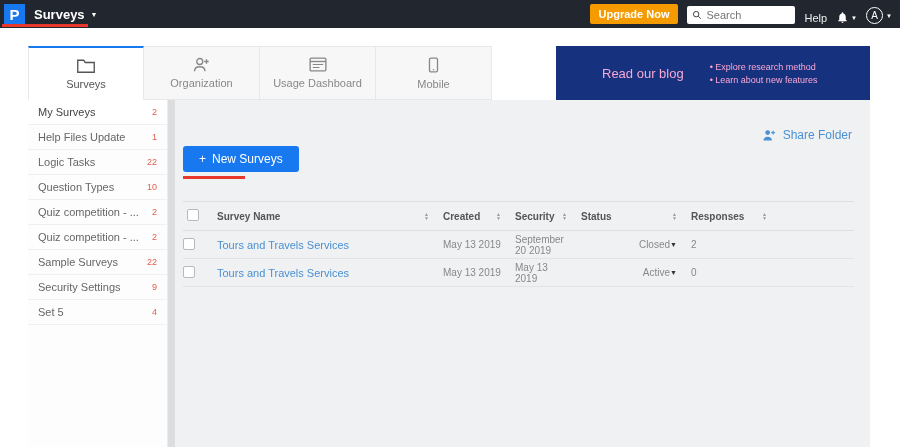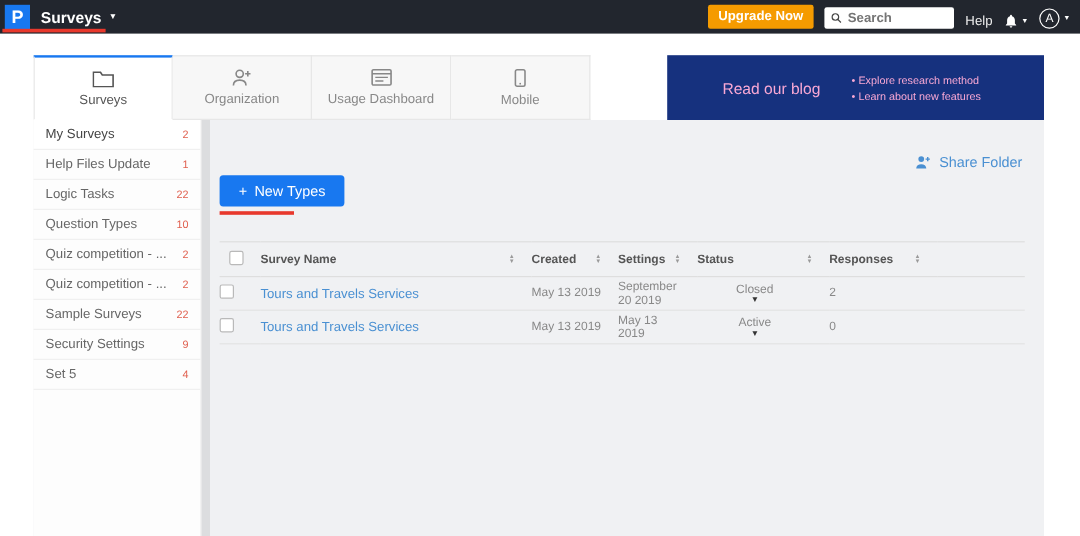--- a/index.html
+++ b/index.html
@@ -9,21 +9,21 @@
   .topbar { height:28px; background:#22262e; display:flex; align-items:center; padding:0 8px 0 4px; position:relative; }
   .logo { width:21px; height:21px; background:#1878f0; color:#fff; font-weight:bold; font-size:15px;
           display:flex; align-items:center; justify-content:center; }
   .app-title { color:#fff; font-size:13px; font-weight:bold; margin-left:9px; }
   .title-caret { color:#fff; font-size:7px; margin-left:6px; }
   .topbar-underline { position:absolute; left:2px; top:24px; width:86px; height:3px; background:#e8382c; }
   .topbar-right { margin-left:auto; display:flex; align-items:flex-end; gap:9px; }
   .upgrade-btn { background:#f59b00; color:#fff; font-size:11px; font-weight:bold; border:none;
                  padding:4px 9px; border-radius:2px; cursor:pointer; }
   .search-box { background:#fff; border-radius:2px; height:18px; width:108px; display:flex; align-items:center; padding:0 5px; gap:4px; }
-  .search-box input { border:none; outline:none; width:80px; font-size:11px; color:#444; font-family:"Liberation Sans",sans-serif;font-weight:bold; }
+  .search-box input { border:none; outline:none; width:80px; font-size:11px; color:#444; font-family:"Liberation Sans",sans-serif; }
   .help-link { color:#eee; font-size:11px; cursor:pointer; }
   .bell-wrap { display:flex; align-items:center; gap:2px; cursor:pointer; }
   .bell-caret, .avatar-caret { color:#fff; font-size:6px; }
   .avatar-wrap { display:flex; align-items:center; gap:3px; cursor:pointer; }
   .avatar { width:17px; height:17px; border:1px solid #fff; border-radius:50%; color:#fff; font-size:10px;
             display:flex; align-items:center; justify-content:center; }
 
   
   .nav-row { margin:18px 30px 0 28px; display:flex; height:54px; }
   .tab { width:116px; background:#f7f7f7; border:1px solid #e7e7e7; border-left:none;
@@ -57,27 +57,27 @@
   .new-survey-wrap { margin:46px 0 0 0; display:inline-block; }
   .new-survey { background:#1878f0; color:#fff; border:none; border-radius:3px; height:26px; min-width:102px;
                 font-size:12px; cursor:pointer; padding:0 16px; font-family:"Liberation Sans",sans-serif; }
   .new-survey .plus { margin-right:6px; }
   .btn-underline { width:62px; height:3px; background:#e8382c; margin-top:4px; }
 
   table { width:100%; border-collapse:collapse; table-layout:fixed; margin-top:22px; }
   col.c-check { width:34px; } col.c-name { width:226px; } col.c-created { width:72px; }
   col.c-modified { width:66px; } col.c-status { width:110px; } col.c-resp { width:90px; }
   thead tr { border-top:1px solid #dedede; border-bottom:1px solid #dedede; }
-  th { height:29px; text-align:right; font-size:10px; color:#555; font-weight:bold; padding-right:14px; }
+  th { height:29px; text-align:center; font-size:10px; color:#555; font-weight:bold; padding-right:14px; }
   th .th-inner { display:flex; align-items:center; justify-content:space-between; }
   tbody tr { border-bottom:1px solid #e3e3e3; }
   td { height:28px; font-size:10px; color:#888; padding-right:14px; }
   .checkbox { width:12px; height:12px; border:1px solid #b9b9b9; background:#fff; border-radius:2px; display:inline-block; cursor:pointer; }
   .survey-link { color:#4a90d2; font-size:11px; text-decoration:none; cursor:pointer; }
-  .status-cell .cell-inner { display:flex; align-items:center; justify-content:flex-end; cursor:pointer;flex-direction:column; }
+  .status-cell .cell-inner { display:flex; align-items:center; justify-content:flex-end; cursor:pointer; }
   .caret { font-size:7px; color:#333; }
   .sort { display:inline-flex; flex-direction:column; color:#9a9a9a; cursor:pointer; }
   .sort i { font-style:normal; font-size:5px; line-height:4px; }
 </style>
 </head>
 <body>
 
 <div class="topbar">
   <div class="logo">P</div>
   <div class="app-title">Surveys</div>
@@ -202,21 +202,21 @@
     <div class="share-folder">
       <svg width="15" height="12" viewBox="0 0 24 20">
         <circle cx="9" cy="6" r="4" fill="#4a90d2"></circle>
         <path d="M2 19c0-4 3-6 7-6s7 2 7 6z" fill="#4a90d2"></path>
         <path d="M18 3v6M15 6h6" stroke="#4a90d2" stroke-width="2"></path>
       </svg>
       <span>Share Folder</span>
     </div>
 
     <div class="new-survey-wrap">
-      <button class="new-survey"><span class="plus">+</span><span>New Types</span></button>
+      <button class="new-survey"><span class="plus">+</span><span>New Surveys</span></button>
       <div class="btn-underline"></div>
     </div>
 
     <table>
       <colgroup>
         <col class="c-check">
           <col class="c-name">
           <col class="c-created">
         <col class="c-modified">
           <col class="c-status">
@@ -239,21 +239,21 @@
               <span class="th-inner">
                 <span>Created</span>
                 <span class="sort">
                   <i>▲</i>
                   <i>▼</i>
                 </span>
               </span>
             </th>
           <th>
               <span class="th-inner">
-                <span>Settings</span>
+                <span>Security</span>
                 <span class="sort">
                   <i>▲</i>
                   <i>▼</i>
                 </span>
               </span>
             </th>
           <th>
               <span class="th-inner">
                 <span>Status</span>
                 <span class="sort">

